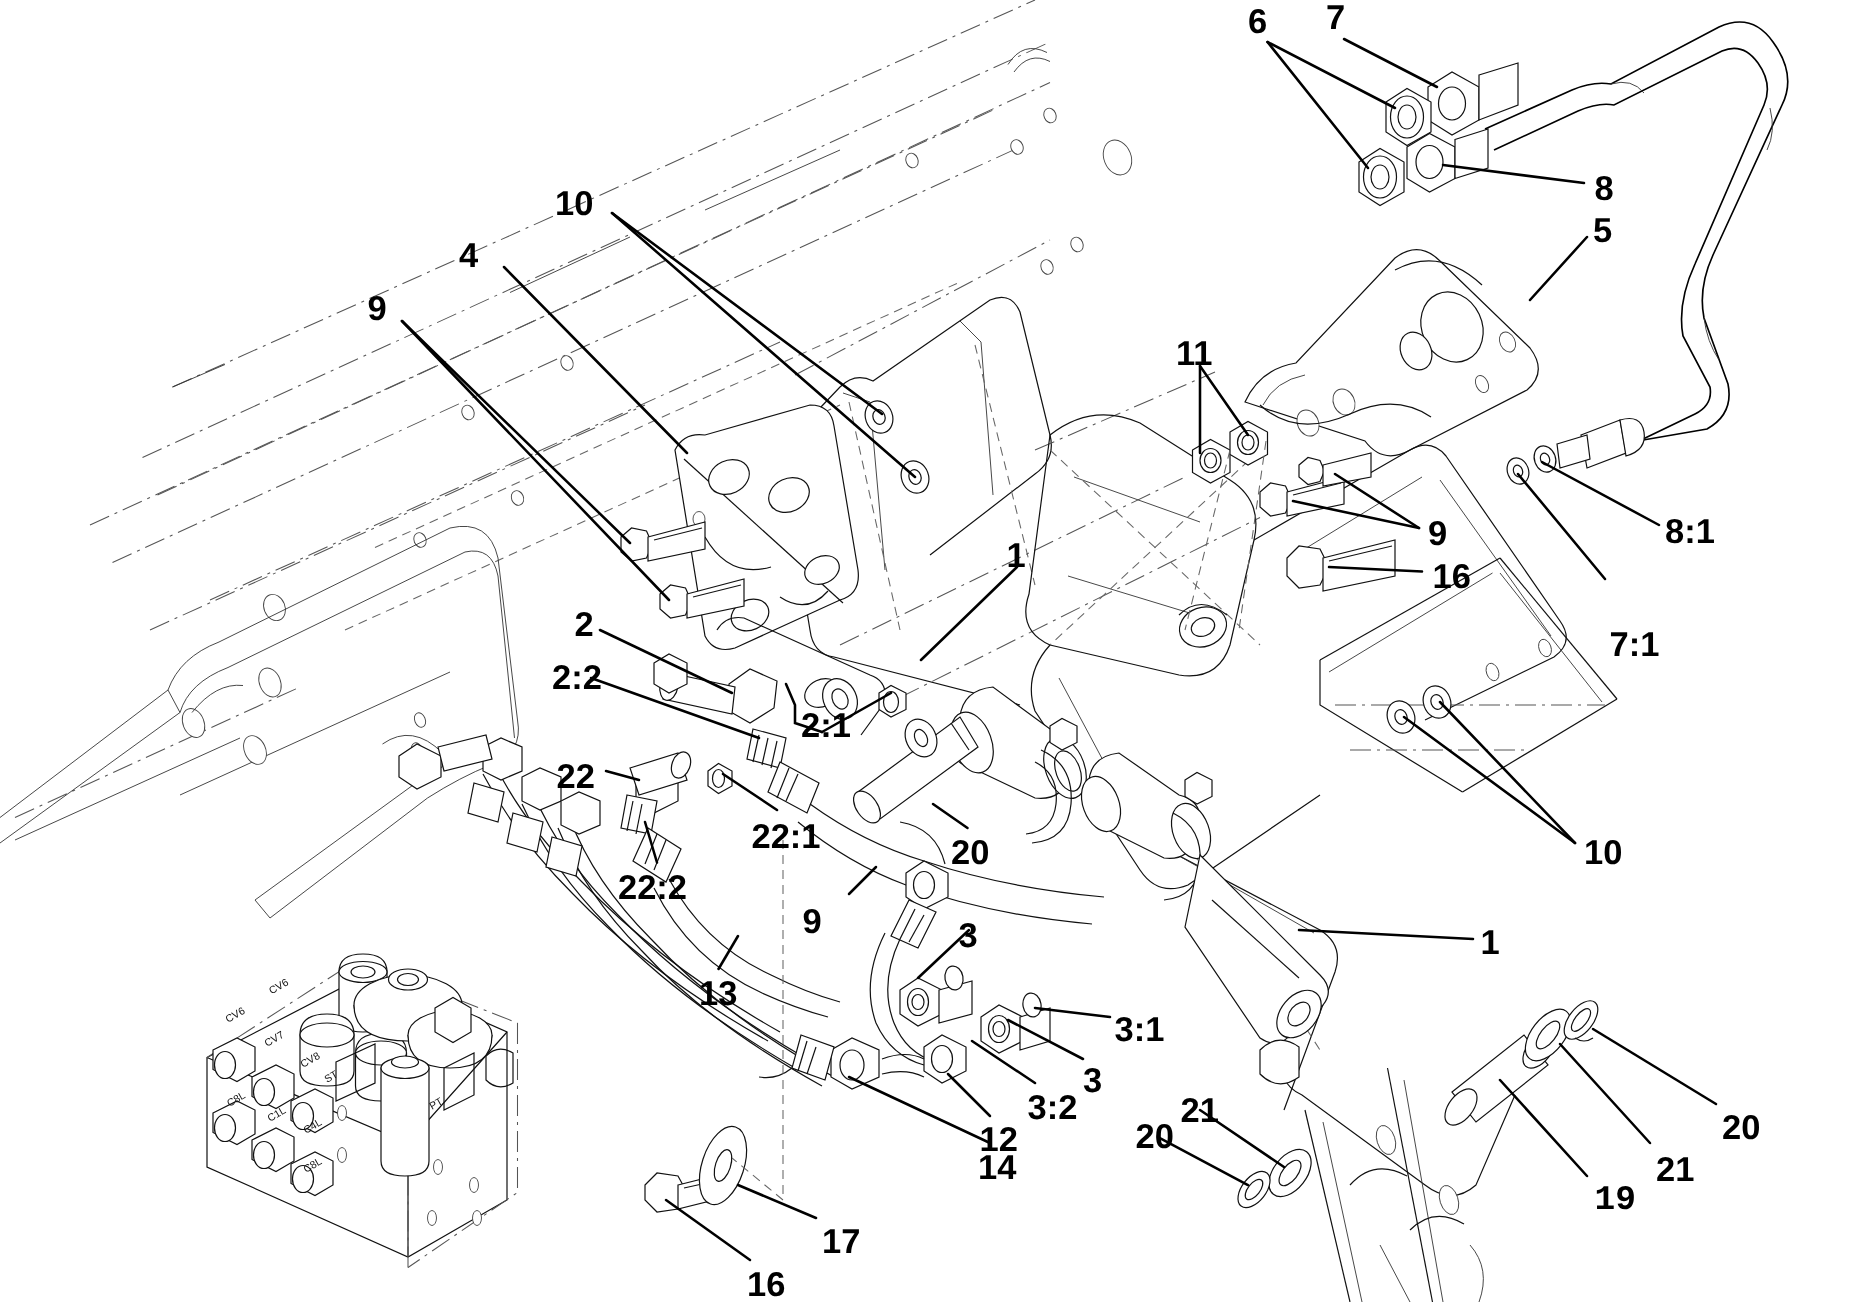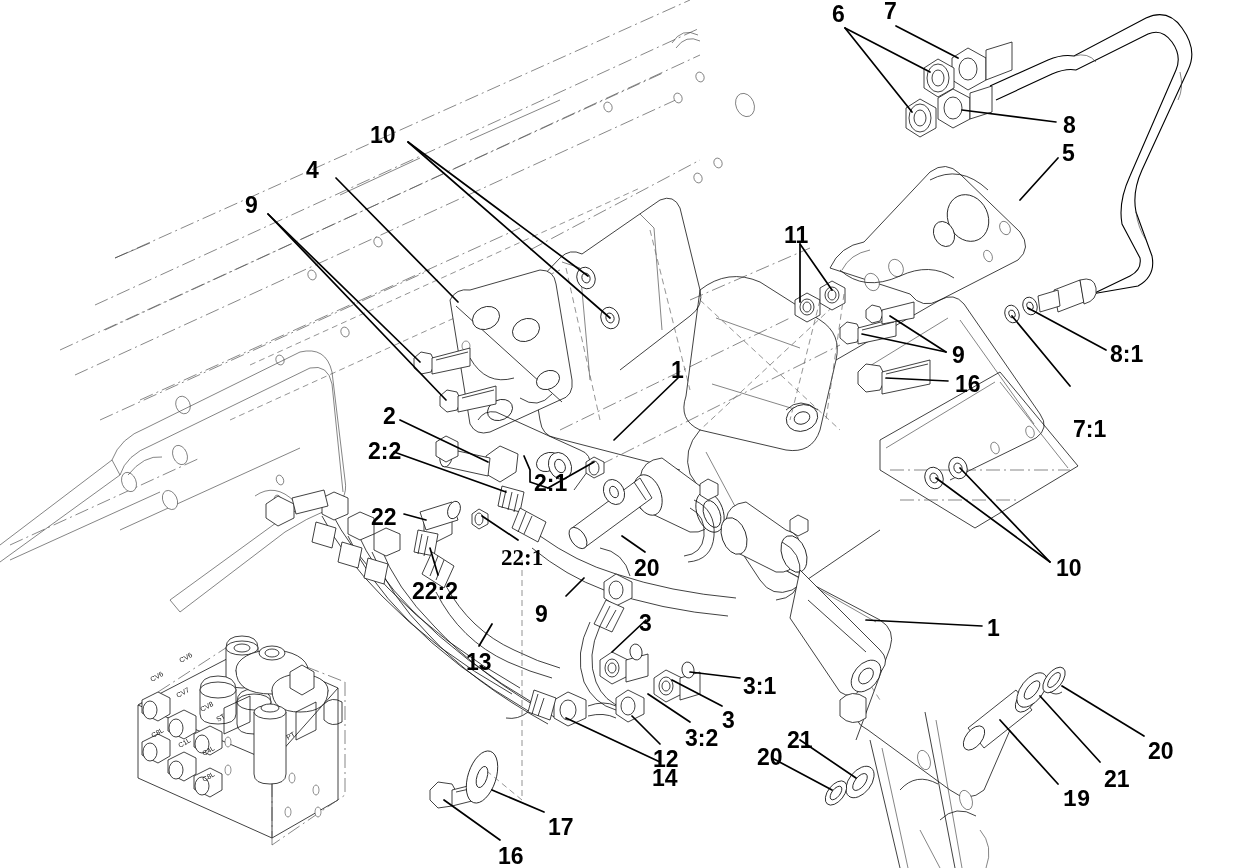--- a/index.html
+++ b/index.html
@@ -615,21 +615,21 @@
   <div class="callout" style="left:952px; top:344px;">9</div>
   <div class="callout" style="left:1110px; top:343px;">8:1</div>
   <div class="callout" style="left:955px; top:373px;">16</div>
   <div class="callout" style="left:1073px; top:379px;margin-top:39px;">7:1</div>
   <div class="callout" style="left:671px; top:359px;">1</div>
   <div class="callout" style="left:383px; top:405px;">2</div>
   <div class="callout" style="left:368px; top:440px;">2:2</div>
   <div class="callout" style="left:534px; top:472px;">2:1</div>
   <div class="callout" style="left:371px; top:506px;text-align:center;">22</div>
   <div class="callout" style="left:1056px; top:557px;">10</div>
-  <div class="callout" style="left:501px; top:546px;font-family:Liberation Serif, serif;">22:1</div>
+  <div class="callout" style="left:501px; top:546px;">22:1</div>
   <div class="callout" style="left:412px; top:580px;">22:2</div>
   <div class="callout" style="left:634px; top:557px;">20</div>
   <div class="callout" style="left:535px; top:603px;">9</div>
   <div class="callout" style="left:639px; top:612px;">3</div>
   <div class="callout" style="left:987px; top:617px;">1</div>
   <div class="callout" style="left:466px; top:651px;">13</div>
   <div class="callout" style="left:743px; top:675px;">3:1</div>
   <div class="callout" style="left:722px; top:709px;">3</div>
   <div class="callout" style="left:685px; top:727px;">3:2</div>
   <div class="callout" style="left:653px; top:748px;">12</div>

